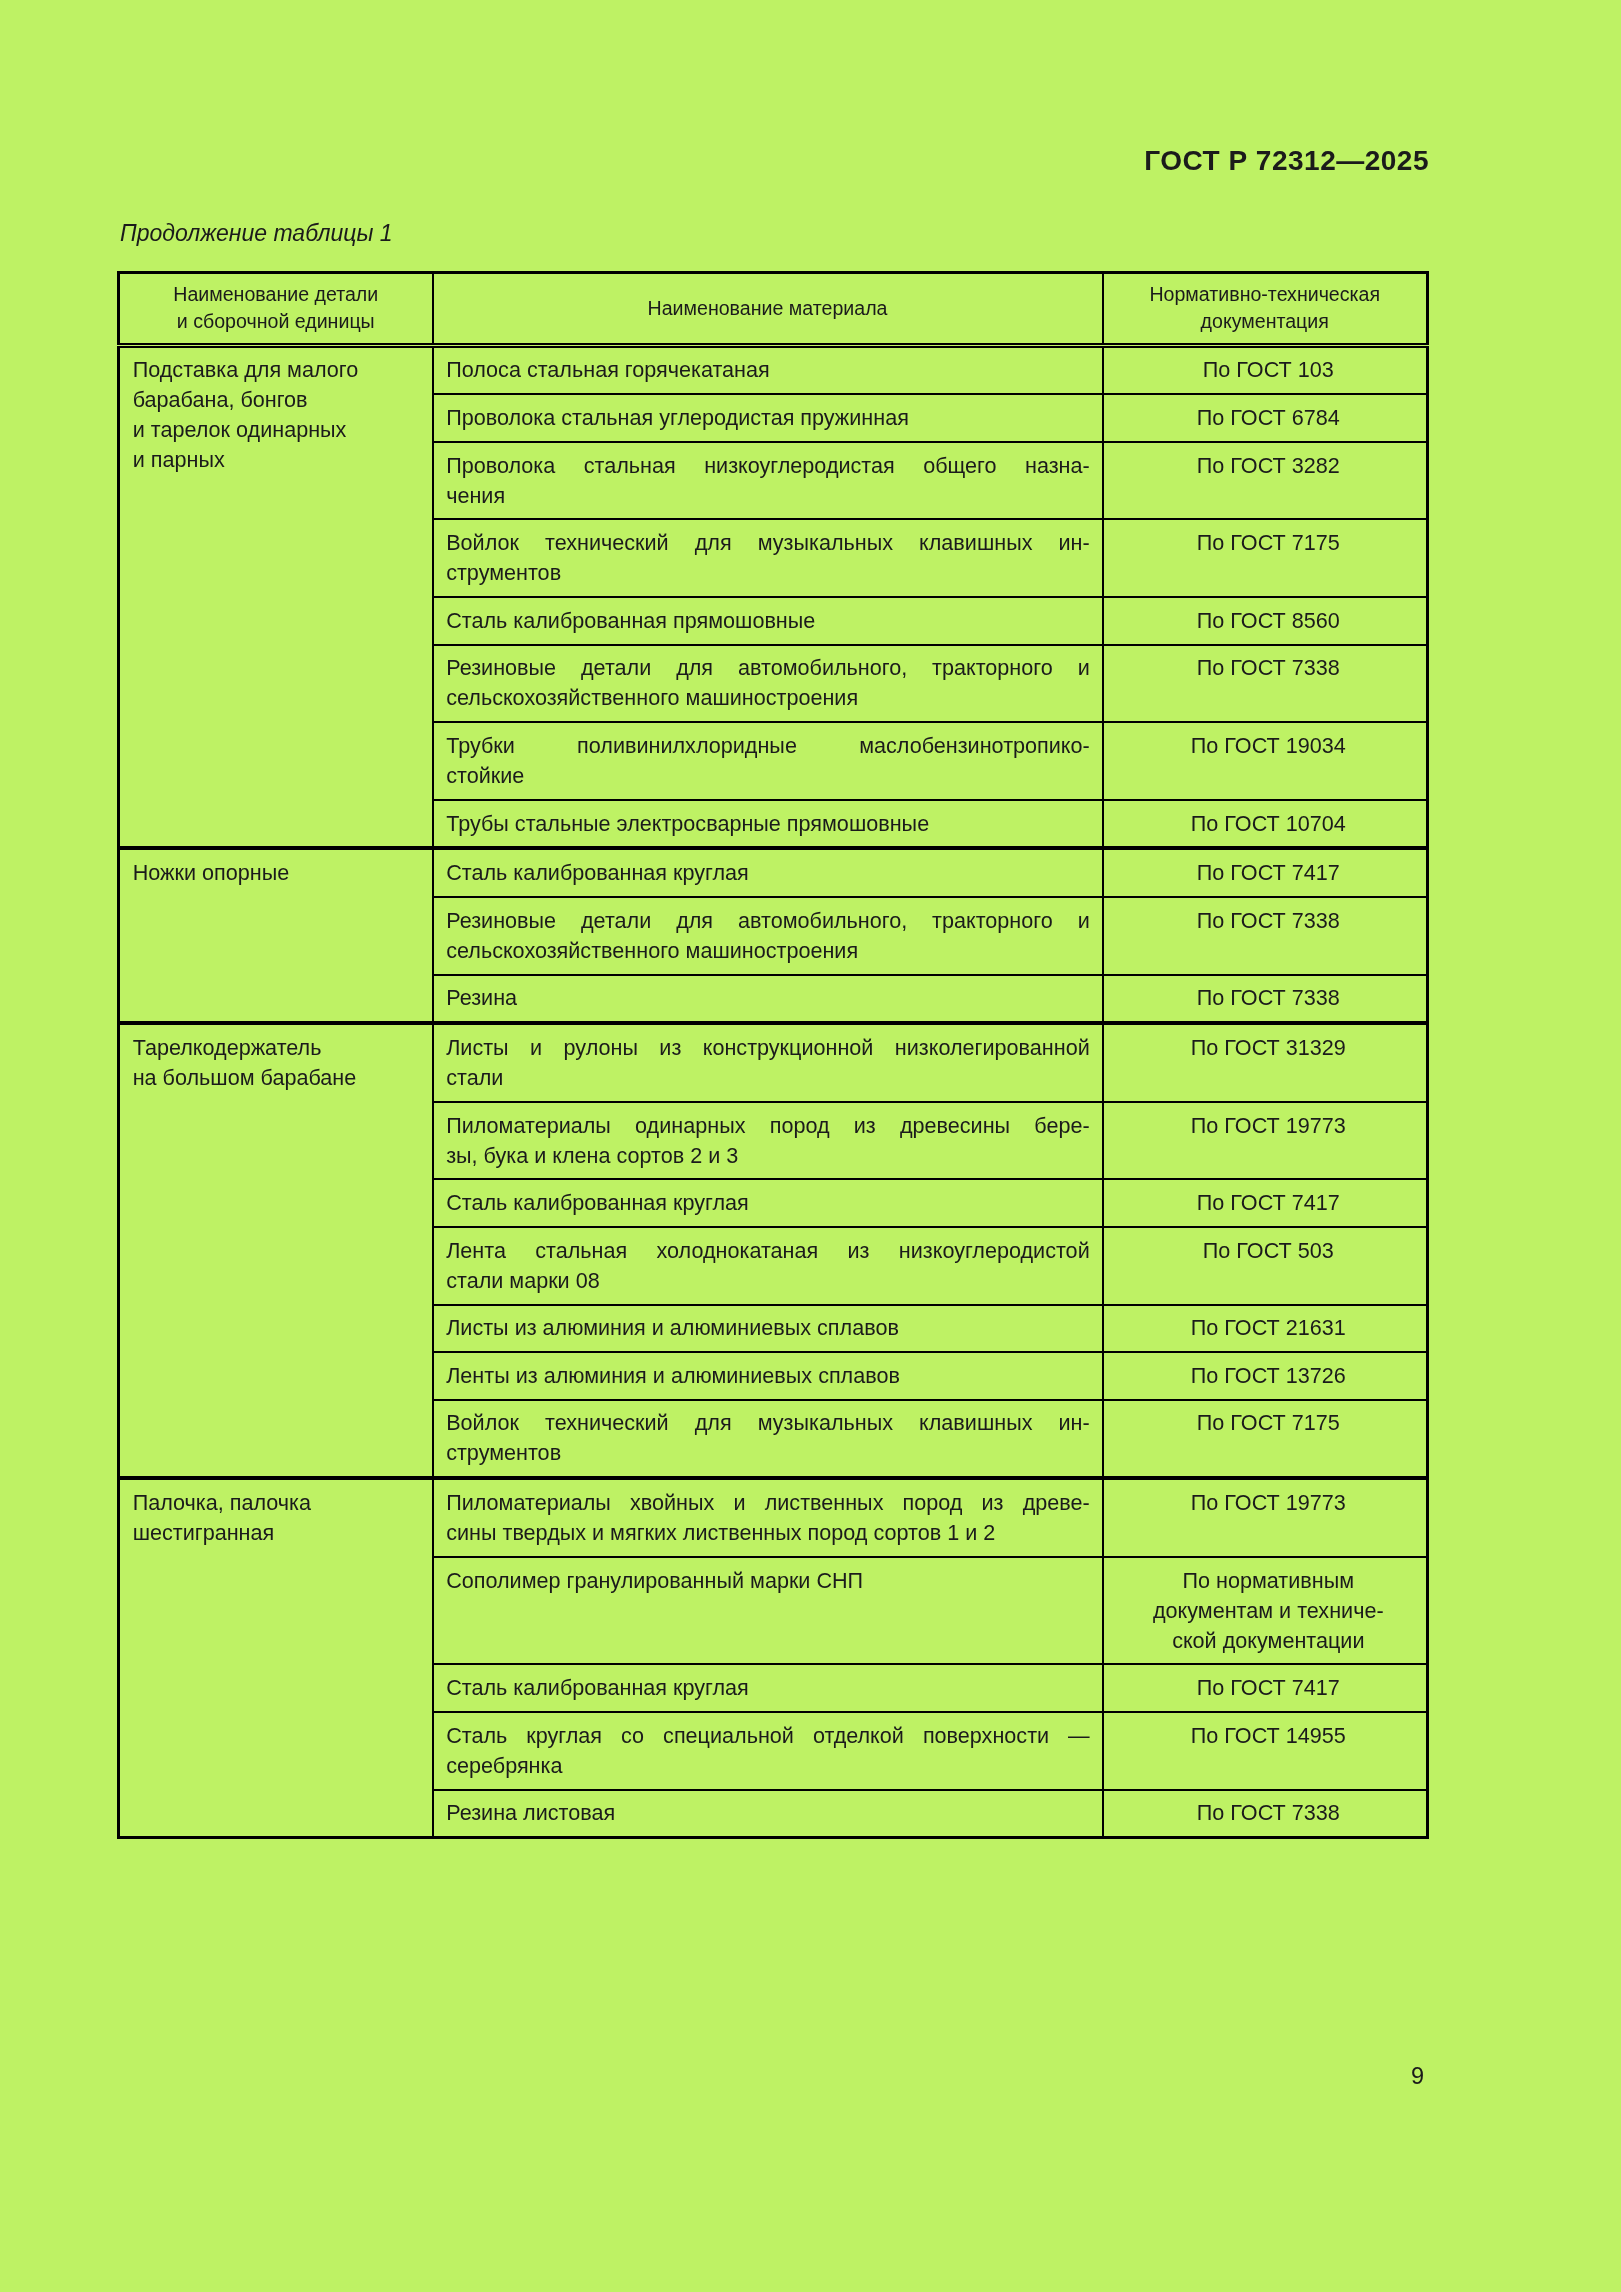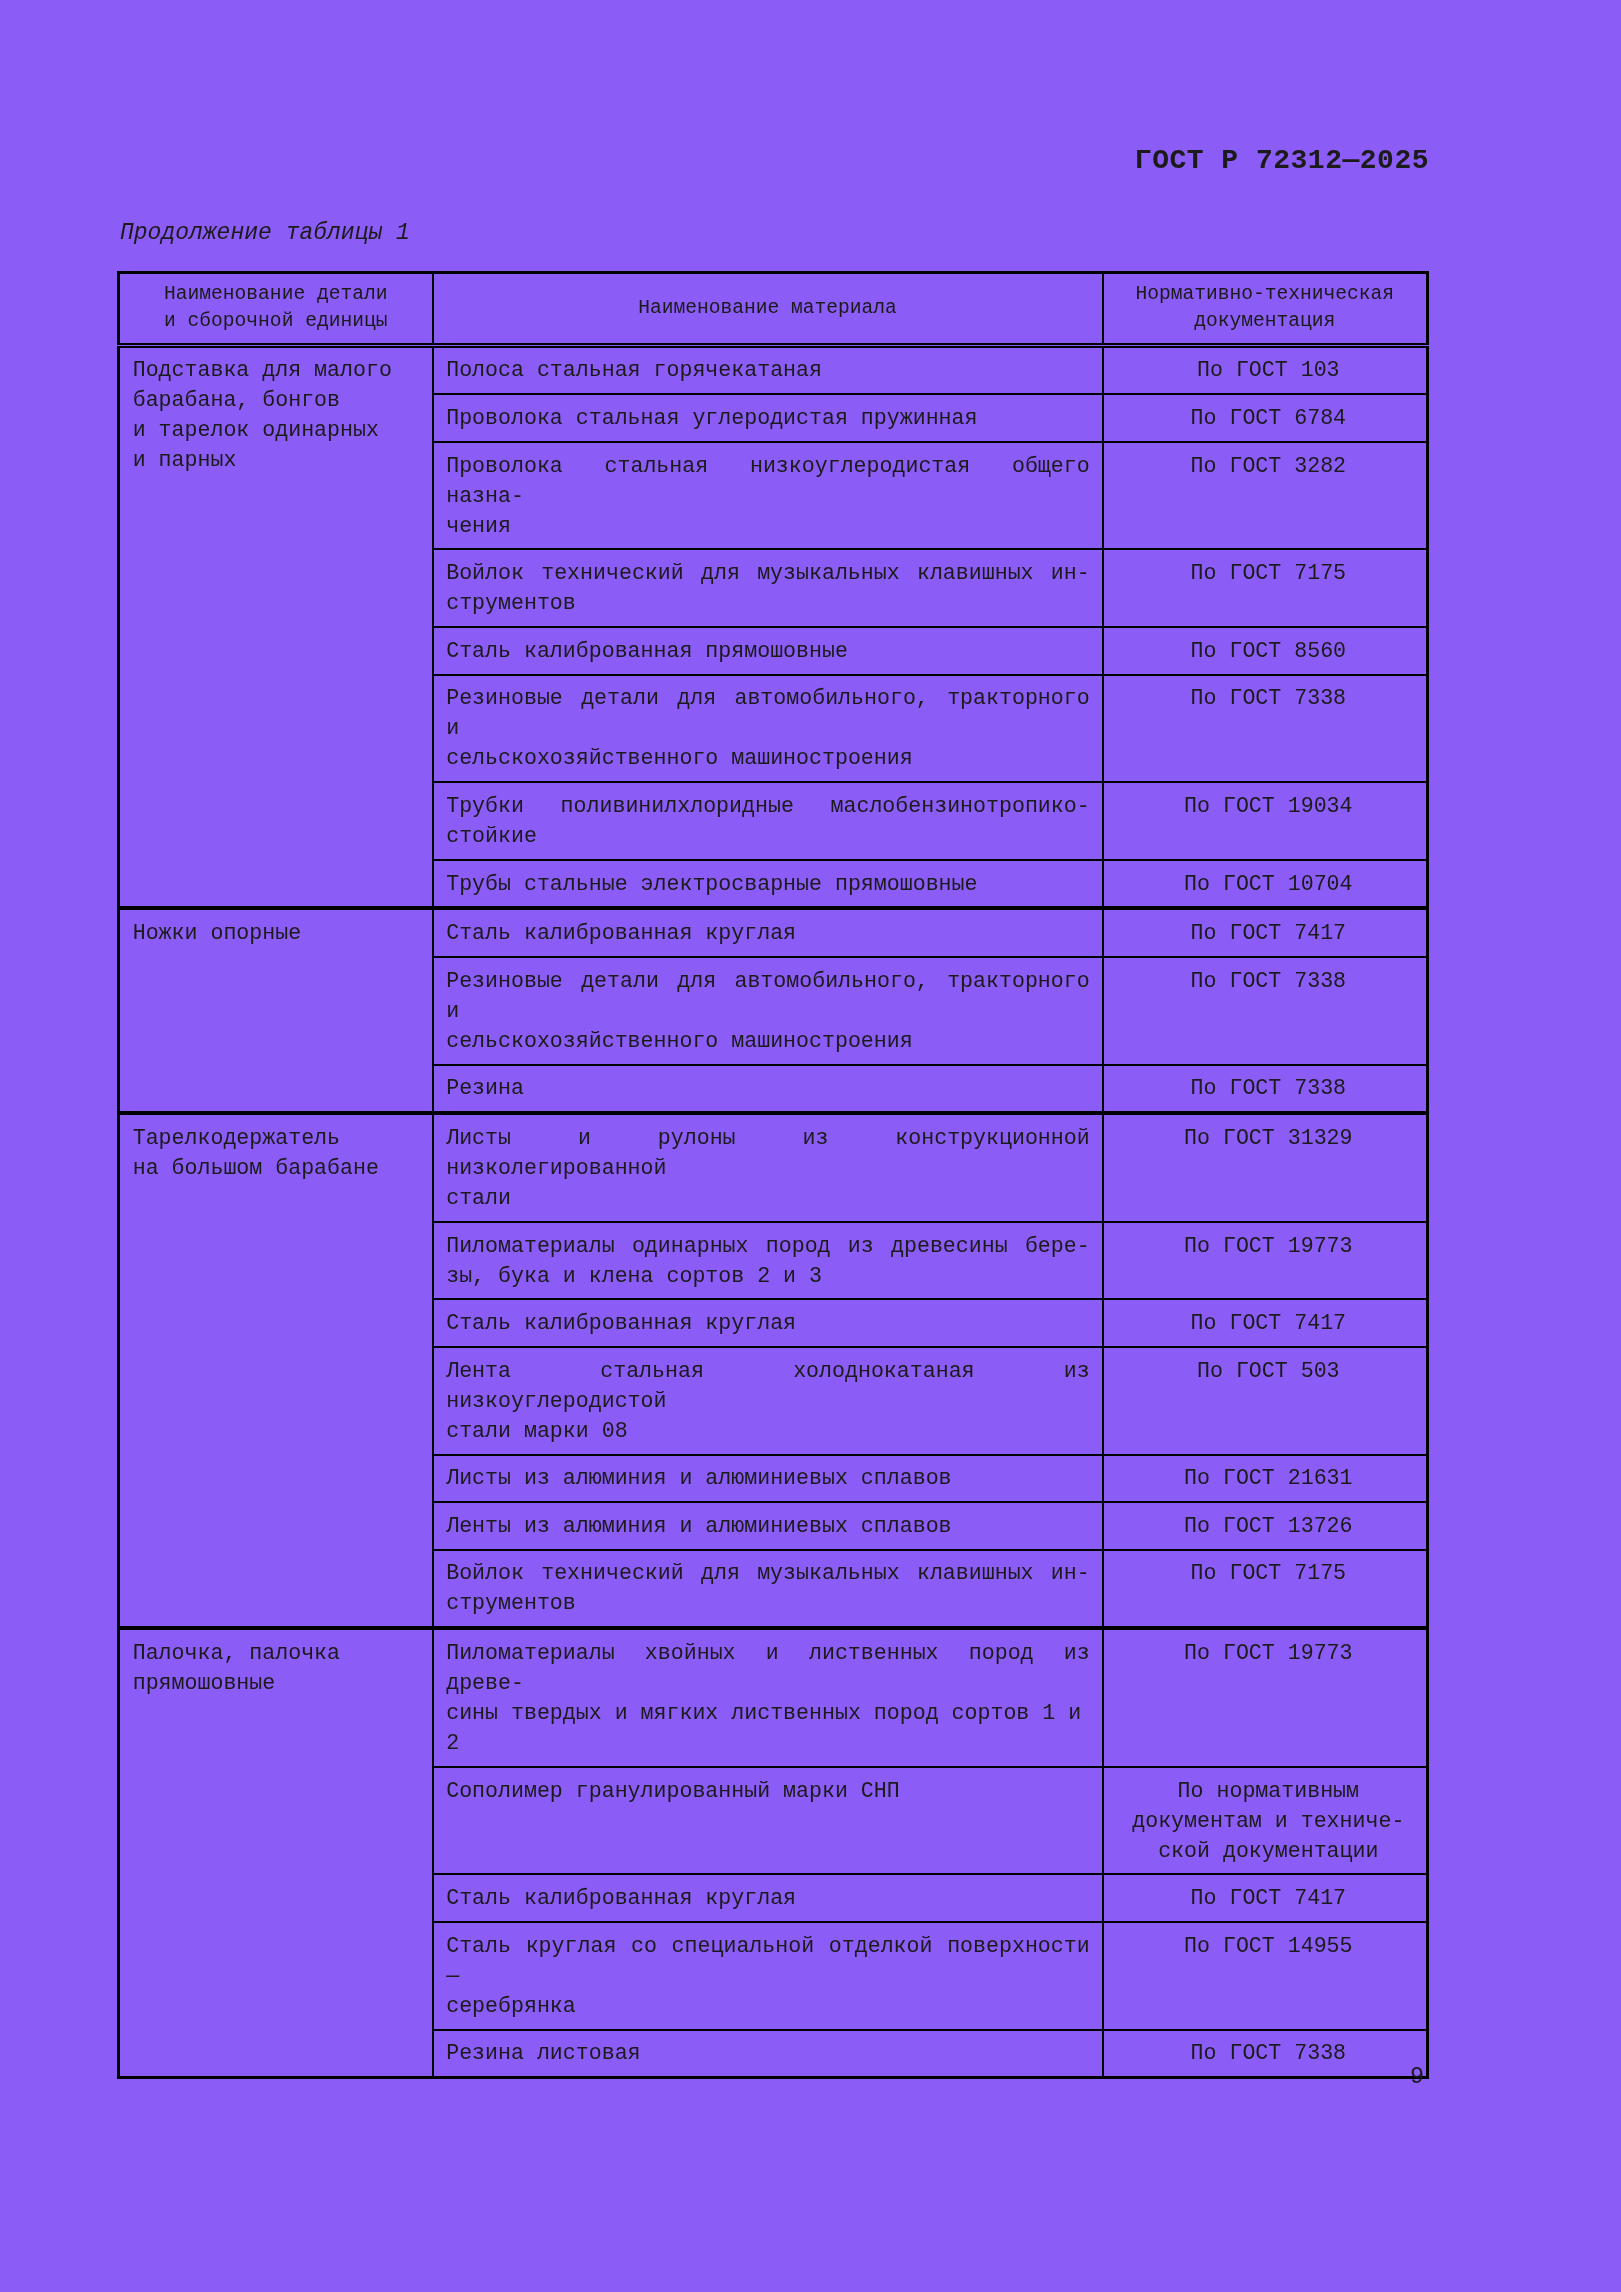--- a/index.html
+++ b/index.html
@@ -5,22 +5,22 @@
   html, body {
     margin: 0;
     padding: 0;
     background: #e8e8e8;
   }
   .page {
     position: relative;
     width: 1621px;
     height: 2293px;
     margin: 0 auto;
-    background: #8b5cf6;
-    font-family: Liberation Mono, monospace;
+    background: #bef264;
+    font-family: Liberation Sans, sans-serif;
     color: #1b1b1b;
     overflow: hidden;
   }
   .doc-code {
     position: absolute;
     top: 145px;
     right: 192px;
     font-size: 28px;
     font-weight: bold;
     letter-spacing: 0.5px;
@@ -286,21 +286,21 @@
             <div class="line">Войлок технический для музыкальных клавишных ин-</div>
             <div class="line">струментов</div>
           </td>
           <td class="doc-cell">
             <div class="line">По ГОСТ 7175</div>
           </td>
         </tr>
         <tr class="section-start">
           <td class="part-cell" rowspan="5">
             <div class="line">Палочка, палочка</div>
-            <div class="line">прямошовные</div>
+            <div class="line">шестигранная</div>
           </td>
           <td class="material-cell">
             <div class="line">Пиломатериалы хвойных и лиственных пород из древе-</div>
             <div class="line">сины твердых и мягких лиственных пород сортов 1 и 2</div>
           </td>
           <td class="doc-cell">
             <div class="line">По ГОСТ 19773</div>
           </td>
         </tr>
         <tr>

